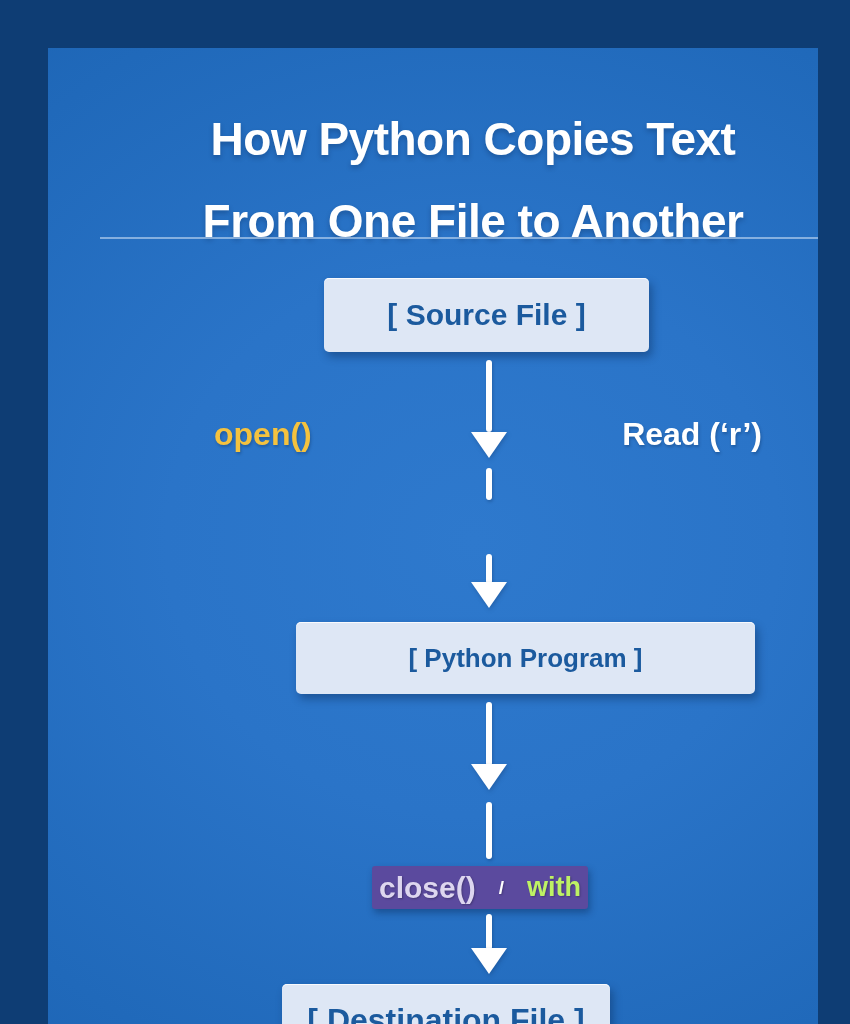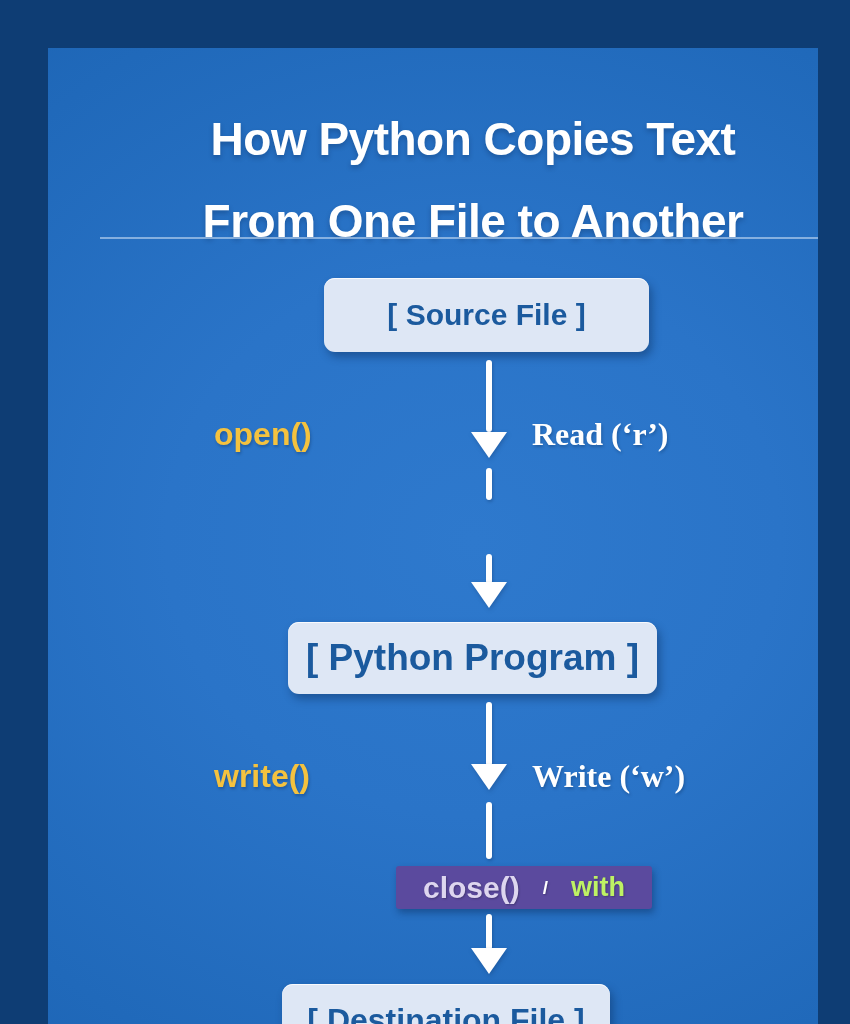--- a/index.html
+++ b/index.html
@@ -33,31 +33,31 @@
     position: absolute;
     top: 173px; left: 36px;
     width: 776px; height: 2px;
     background: rgba(214, 230, 248, 0.55);
   }
 
   
   .node {
     position: absolute;
     background: #dee7f5;
-    border-radius: 11px;
+    border-radius: 5px;
     color: #1b5a9e;
     font-weight: 700;
     display: flex;
     align-items: center;
     justify-content: center;
     box-shadow: 3px 5px 9px rgba(6, 32, 70, 0.38),
                 inset 0 1px 0 rgba(255,255,255,0.8);
   }
   .node-source      { left: 260px; top: 214px; width: 325px; height: 74px; font-size: 30px; }
-  .node-program     { left: 224px; top: 558px; width: 369px; height: 72px; font-size: 37px; }
+  .node-program     { left: 232px; top: 558px; width: 459px; height: 72px; font-size: 26px; }
   .node-destination { left: 218px; top: 920px; width: 328px; height: 73px; font-size: 32px; }
 
   
   .stem, .dash {
     position: absolute;
     left: 422px;
     width: 6px;
     background: #ffffff;
     border-radius: 3px;
     box-shadow: 1px 2px 3px rgba(6, 32, 70, 0.25);
@@ -74,36 +74,36 @@
 
   
   .side-label {
     position: absolute;
     font-weight: 700;
     font-size: 32px;
     text-shadow: 1px 2px 3px rgba(6, 32, 70, 0.3);
     white-space: nowrap;
   }
   .fn   { color: #f4c23f; left: 150px; width: 168px; text-align: left; }
-  .mode { color: #ffffff; left: 468px; width: 230px; text-align: left; font-family: Liberation Serif, serif; }
+  .mode { color: #ffffff; left: 468px; width: 230px; text-align: right; }
 
   
   .action {
     position: absolute;
     display: flex;
     align-items: center;
     justify-content: center;
     color: #ffffff;
     font-weight: 700;
     border-radius: 3px;
     box-shadow: 2px 4px 7px rgba(6, 32, 70, 0.38);
     text-shadow: 1px 1px 2px rgba(0,0,0,0.25);
   }
   .action-read  { left: 347px; top: 443px; width: 156px; height: 39px; background: #3aa458; font-size: 29px; }
-  .action-close { left: 332px; top: 802px; width: 256px; height: 43px; background: #5b4a9e; }
+  .action-close { left: 308px; top: 802px; width: 216px; height: 43px; background: #5b4a9e; }
   .action-close .main { font-size: 30px; color: #ddd6ef; }
   .action-close .sep  { font-size: 19px; color: #ffffff; margin: 0 7px; font-weight: 700; }
   .action-close .alt  { font-size: 27px; color: #bef264; }
 </style>
 </head>
 <body>
 
 <div class="canvas">
 
   <h1 class="title">
@@ -126,22 +126,20 @@
 
   <div class="stem" style="top:490px; height:30px;"></div>
   <div class="head" style="top:518px;"></div>
 
   <div class="node node-program">
     <span>[ Python Program ]</span>
   </div>
 
   <div class="stem" style="top:638px; height:64px;"></div>
   <div class="head" style="top:700px;"></div>
-  <div class="side-label fn" style="top:694px;">write()</div>
-  <div class="side-label mode" style="top:694px;">Write (‘w’)</div>
   <div class="dash" style="top:738px; height:57px;"></div>
 
   <div class="action action-close">
     <span class="main">close()</span>
     <span class="sep">/</span>
     <span class="alt">with</span>
   </div>
 
   <div class="stem" style="top:850px; height:36px;"></div>
   <div class="head" style="top:884px;"></div>

